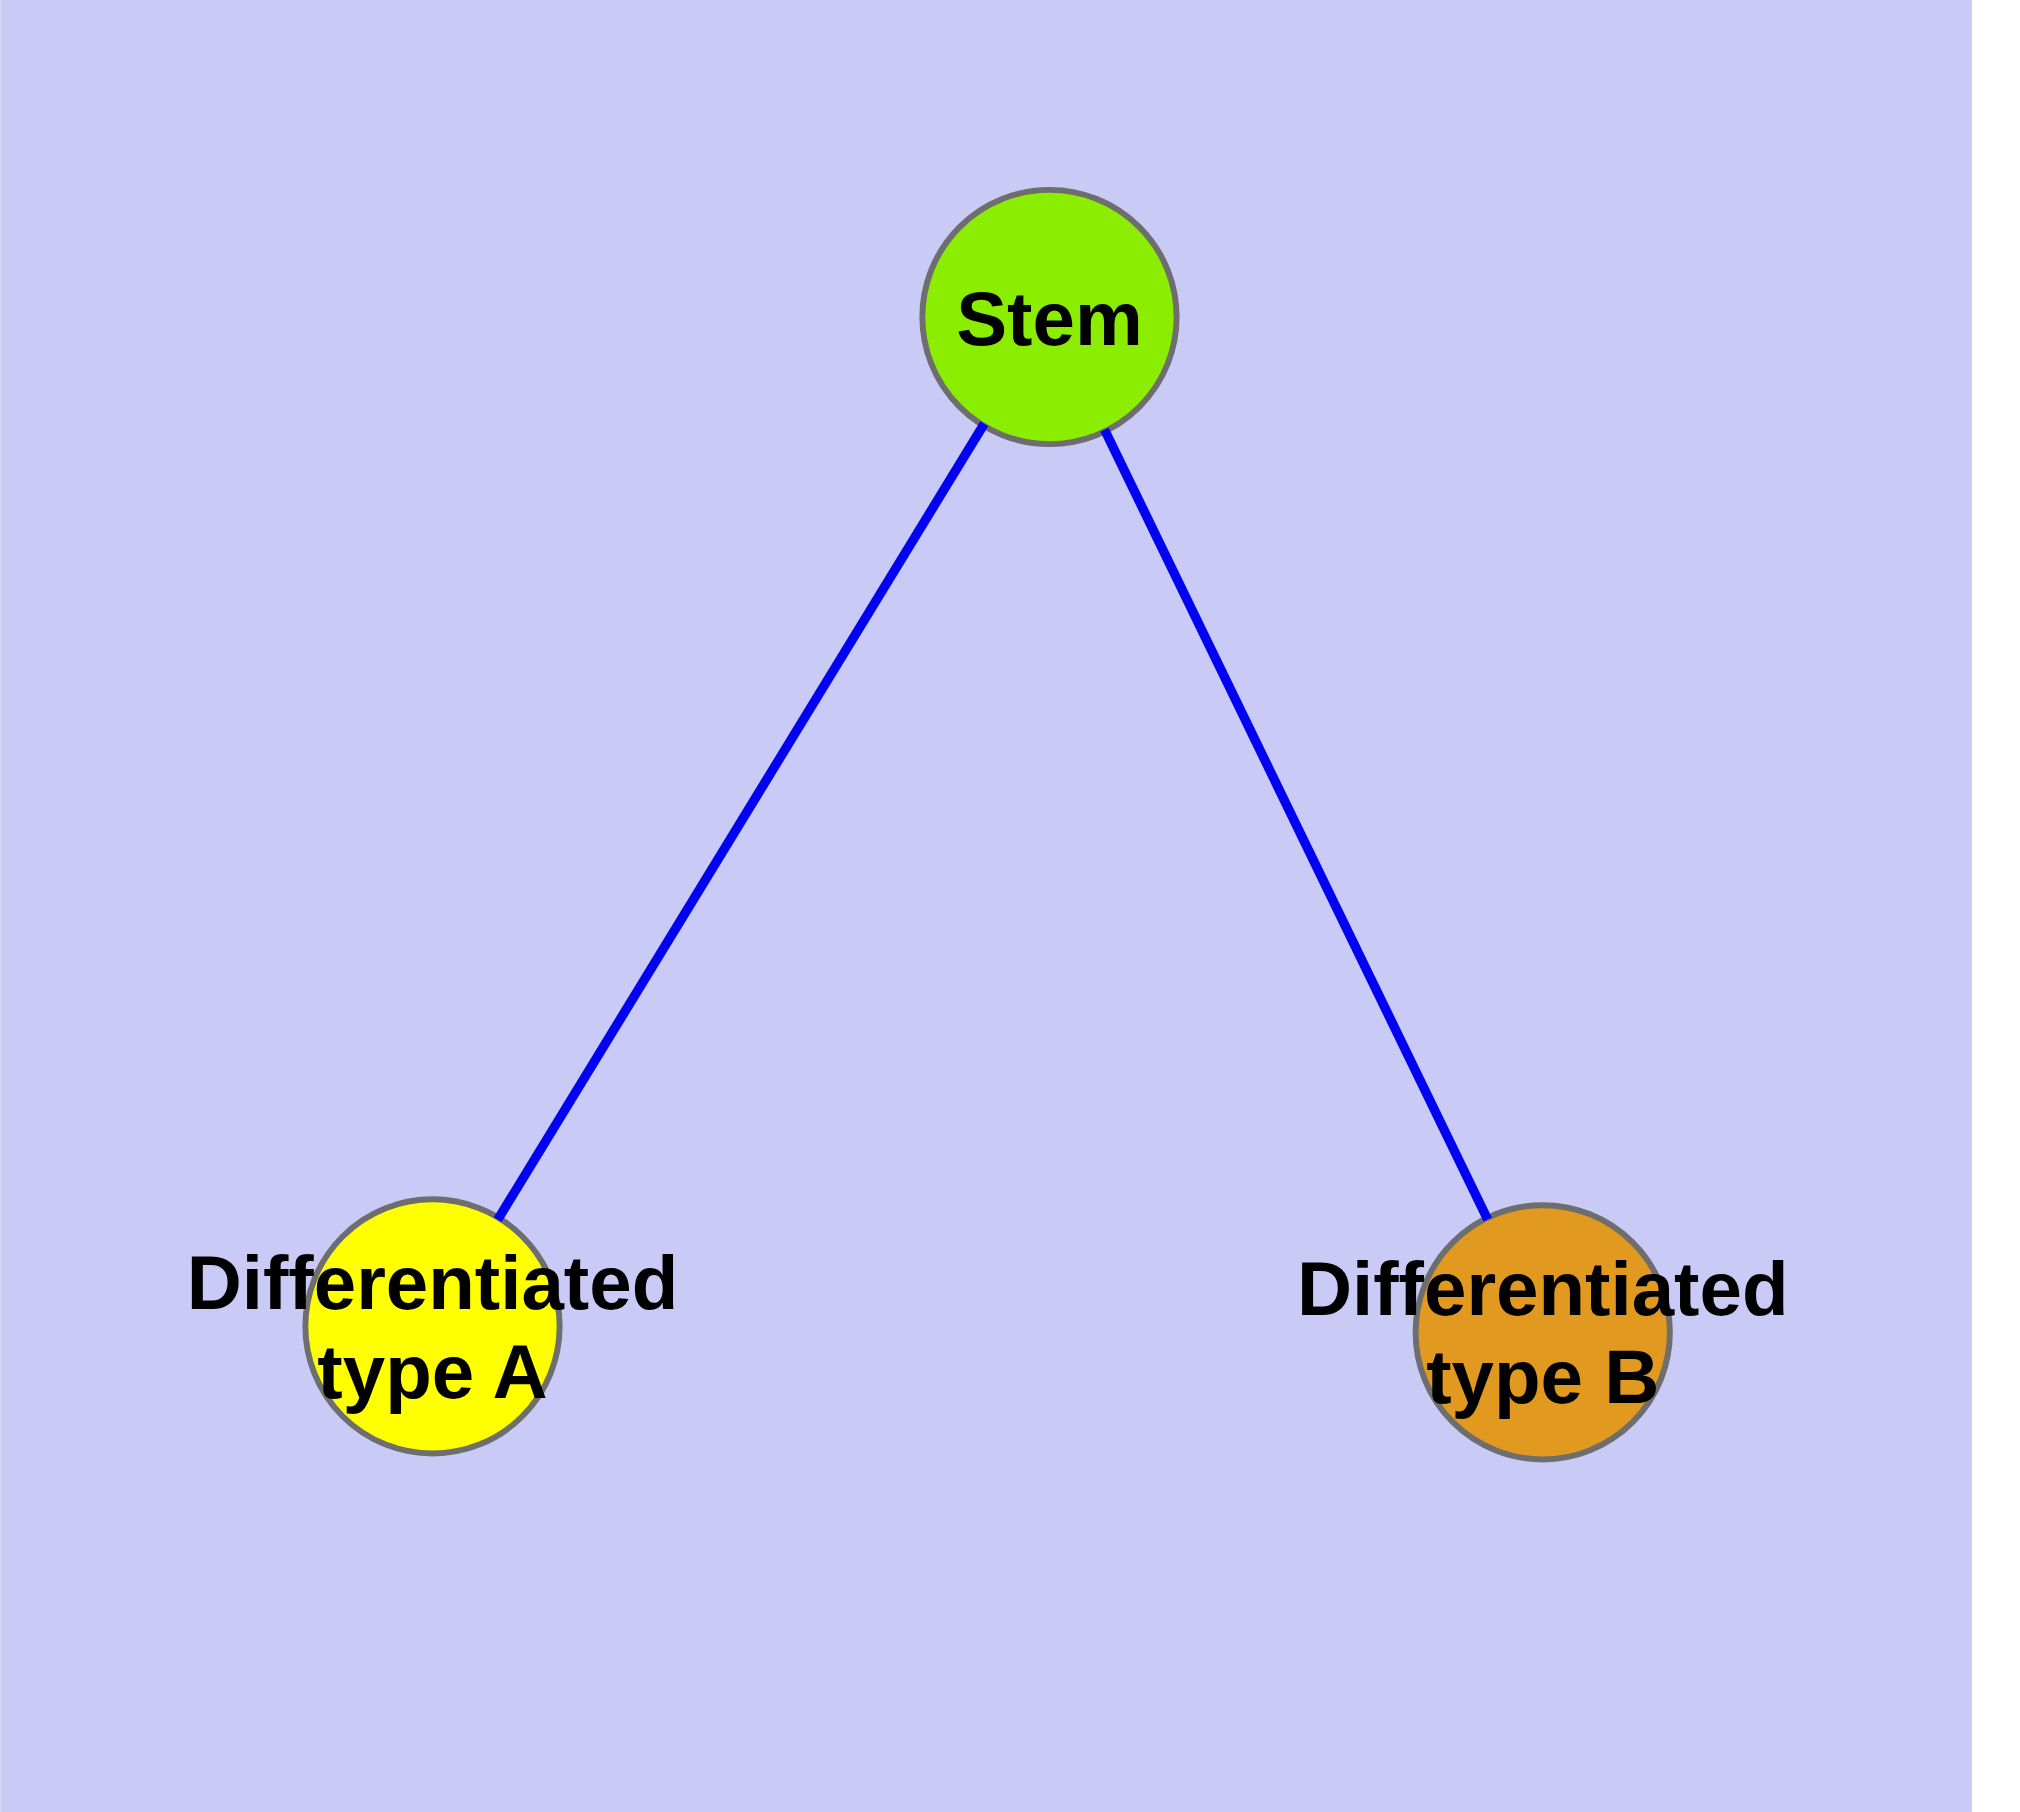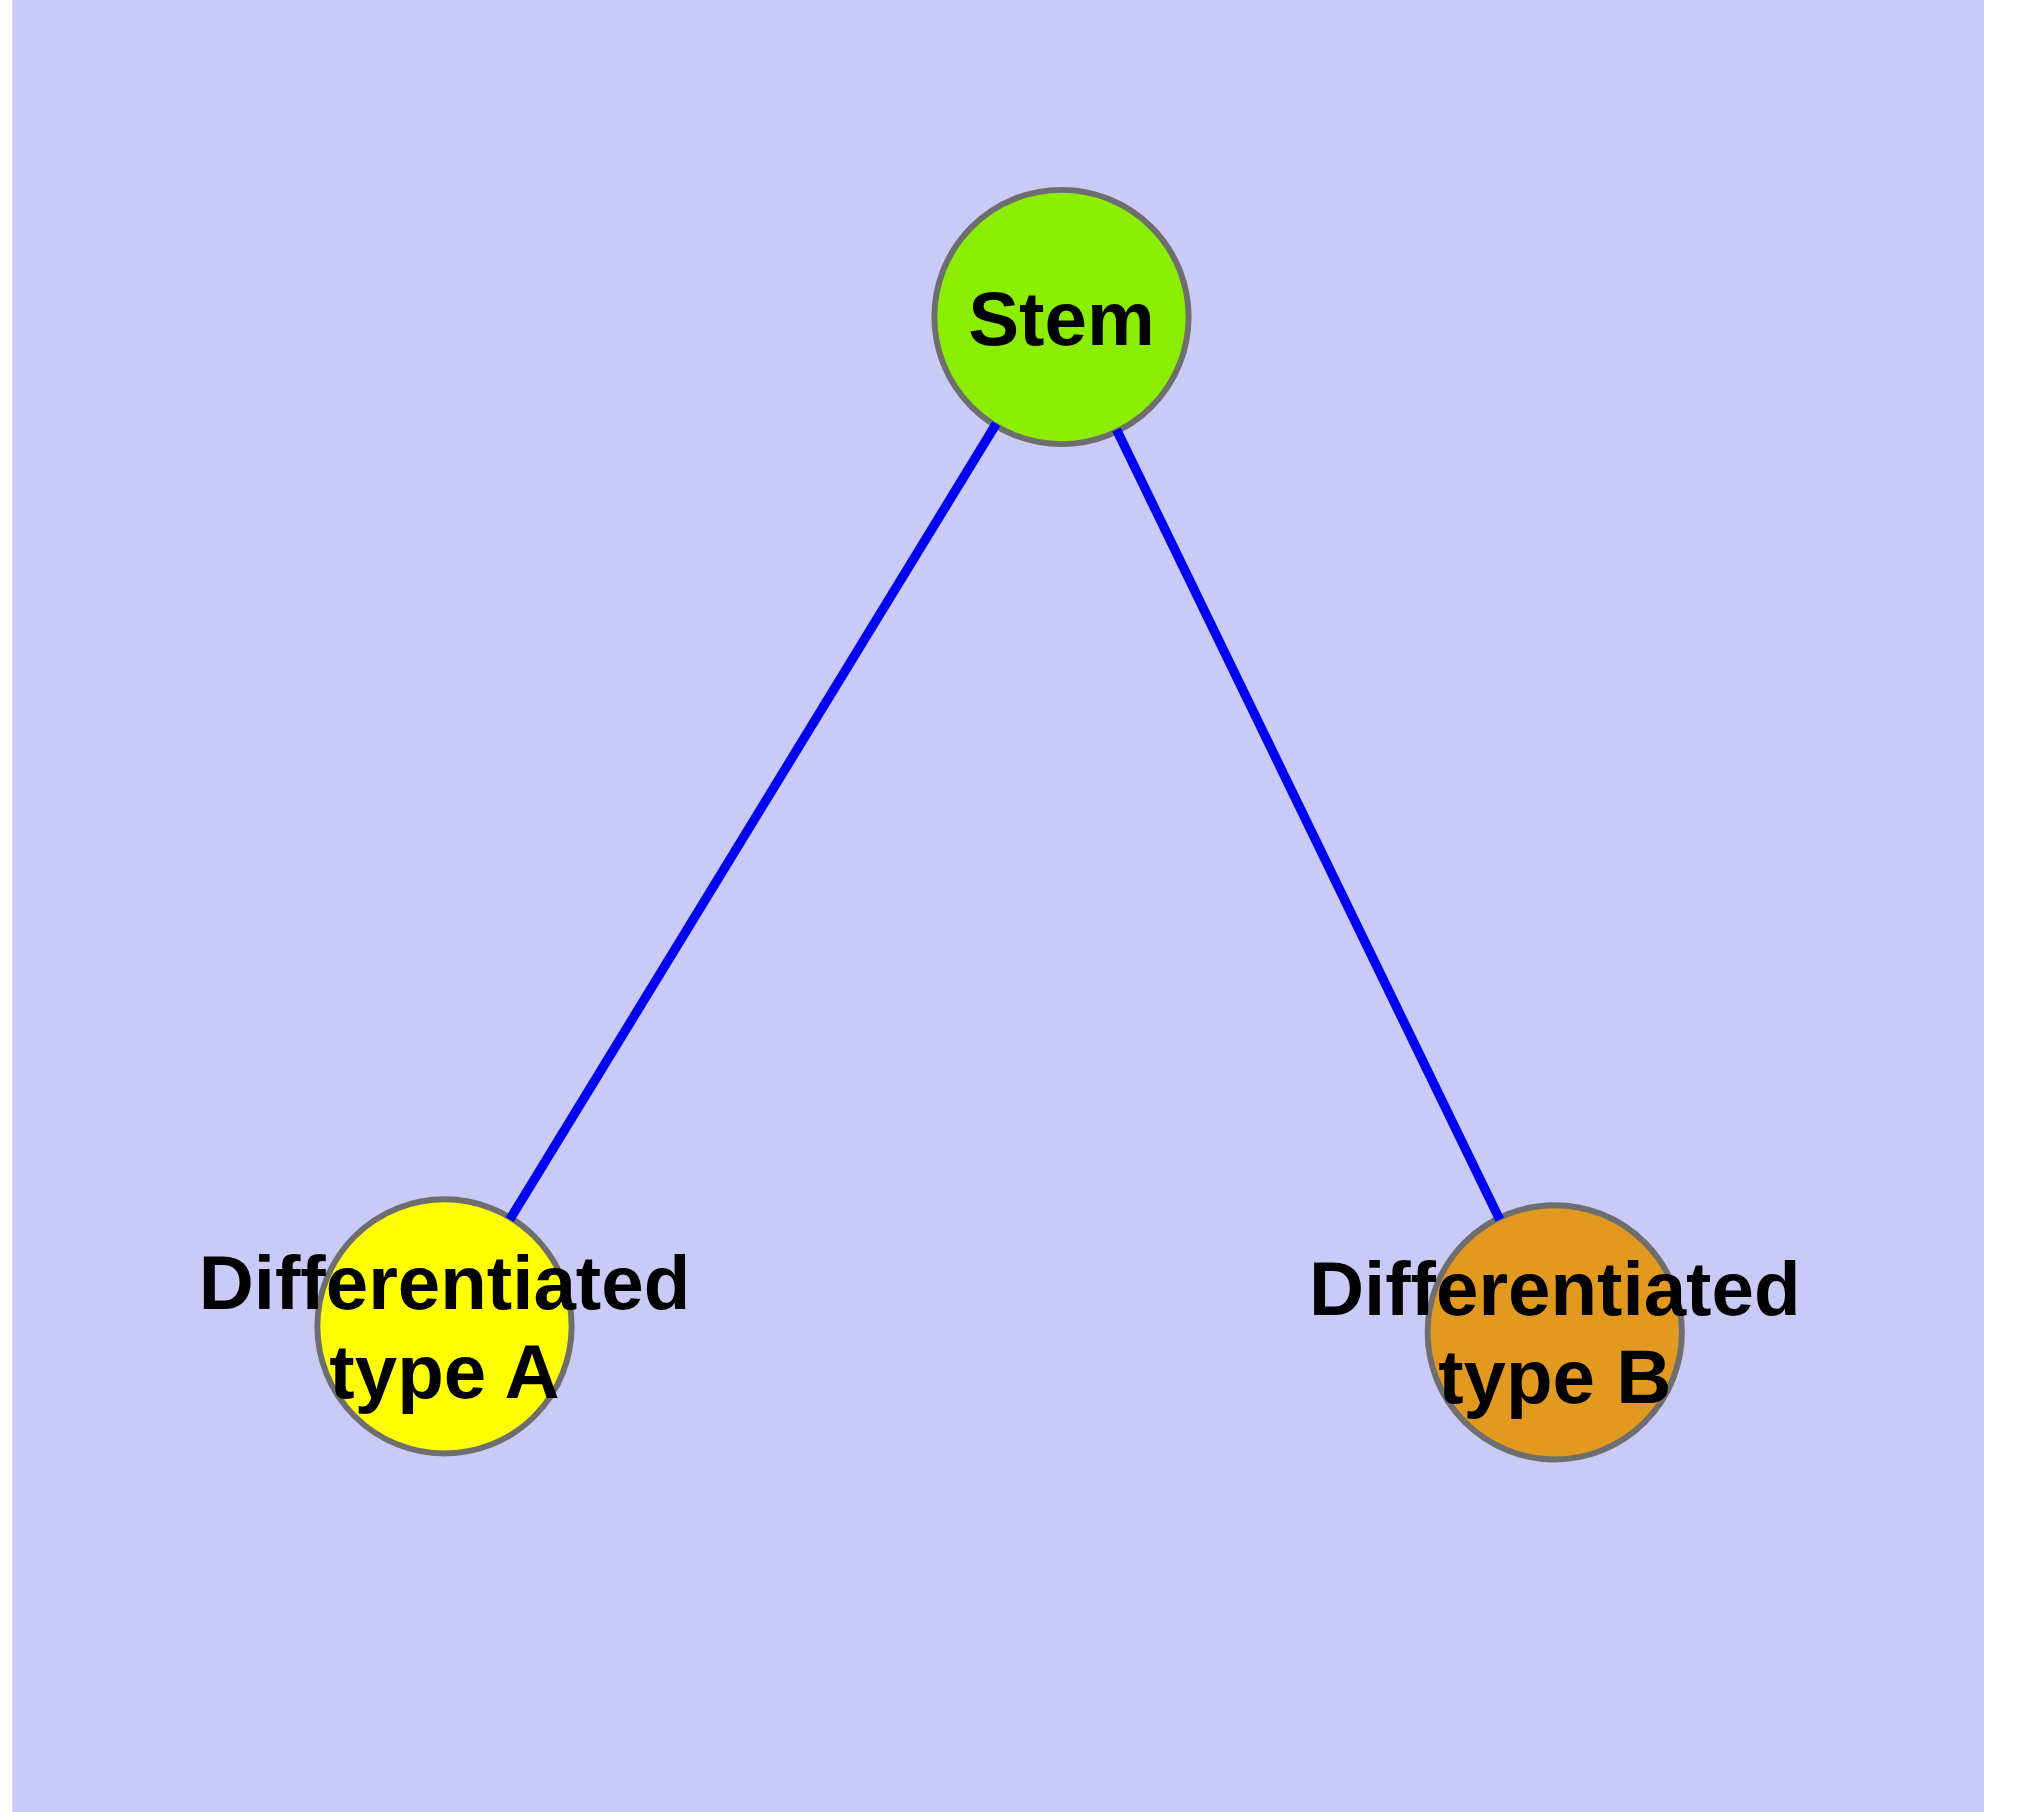--- a/index.html
+++ b/index.html
@@ -4,21 +4,20 @@
 <style>
   html, body {
     margin: 0;
     padding: 0;
   }
   .canvas {
     position: relative;
     width: 1972px;
     height: 1812px;
     overflow: hidden;
-    padding-left: 12px;
   }
   svg {
     display: block;
   }
   .node-label {
     font-family: "Liberation Sans", sans-serif;
     font-weight: bold;
     font-size: 90px;
     text-anchor: middle;
   }

